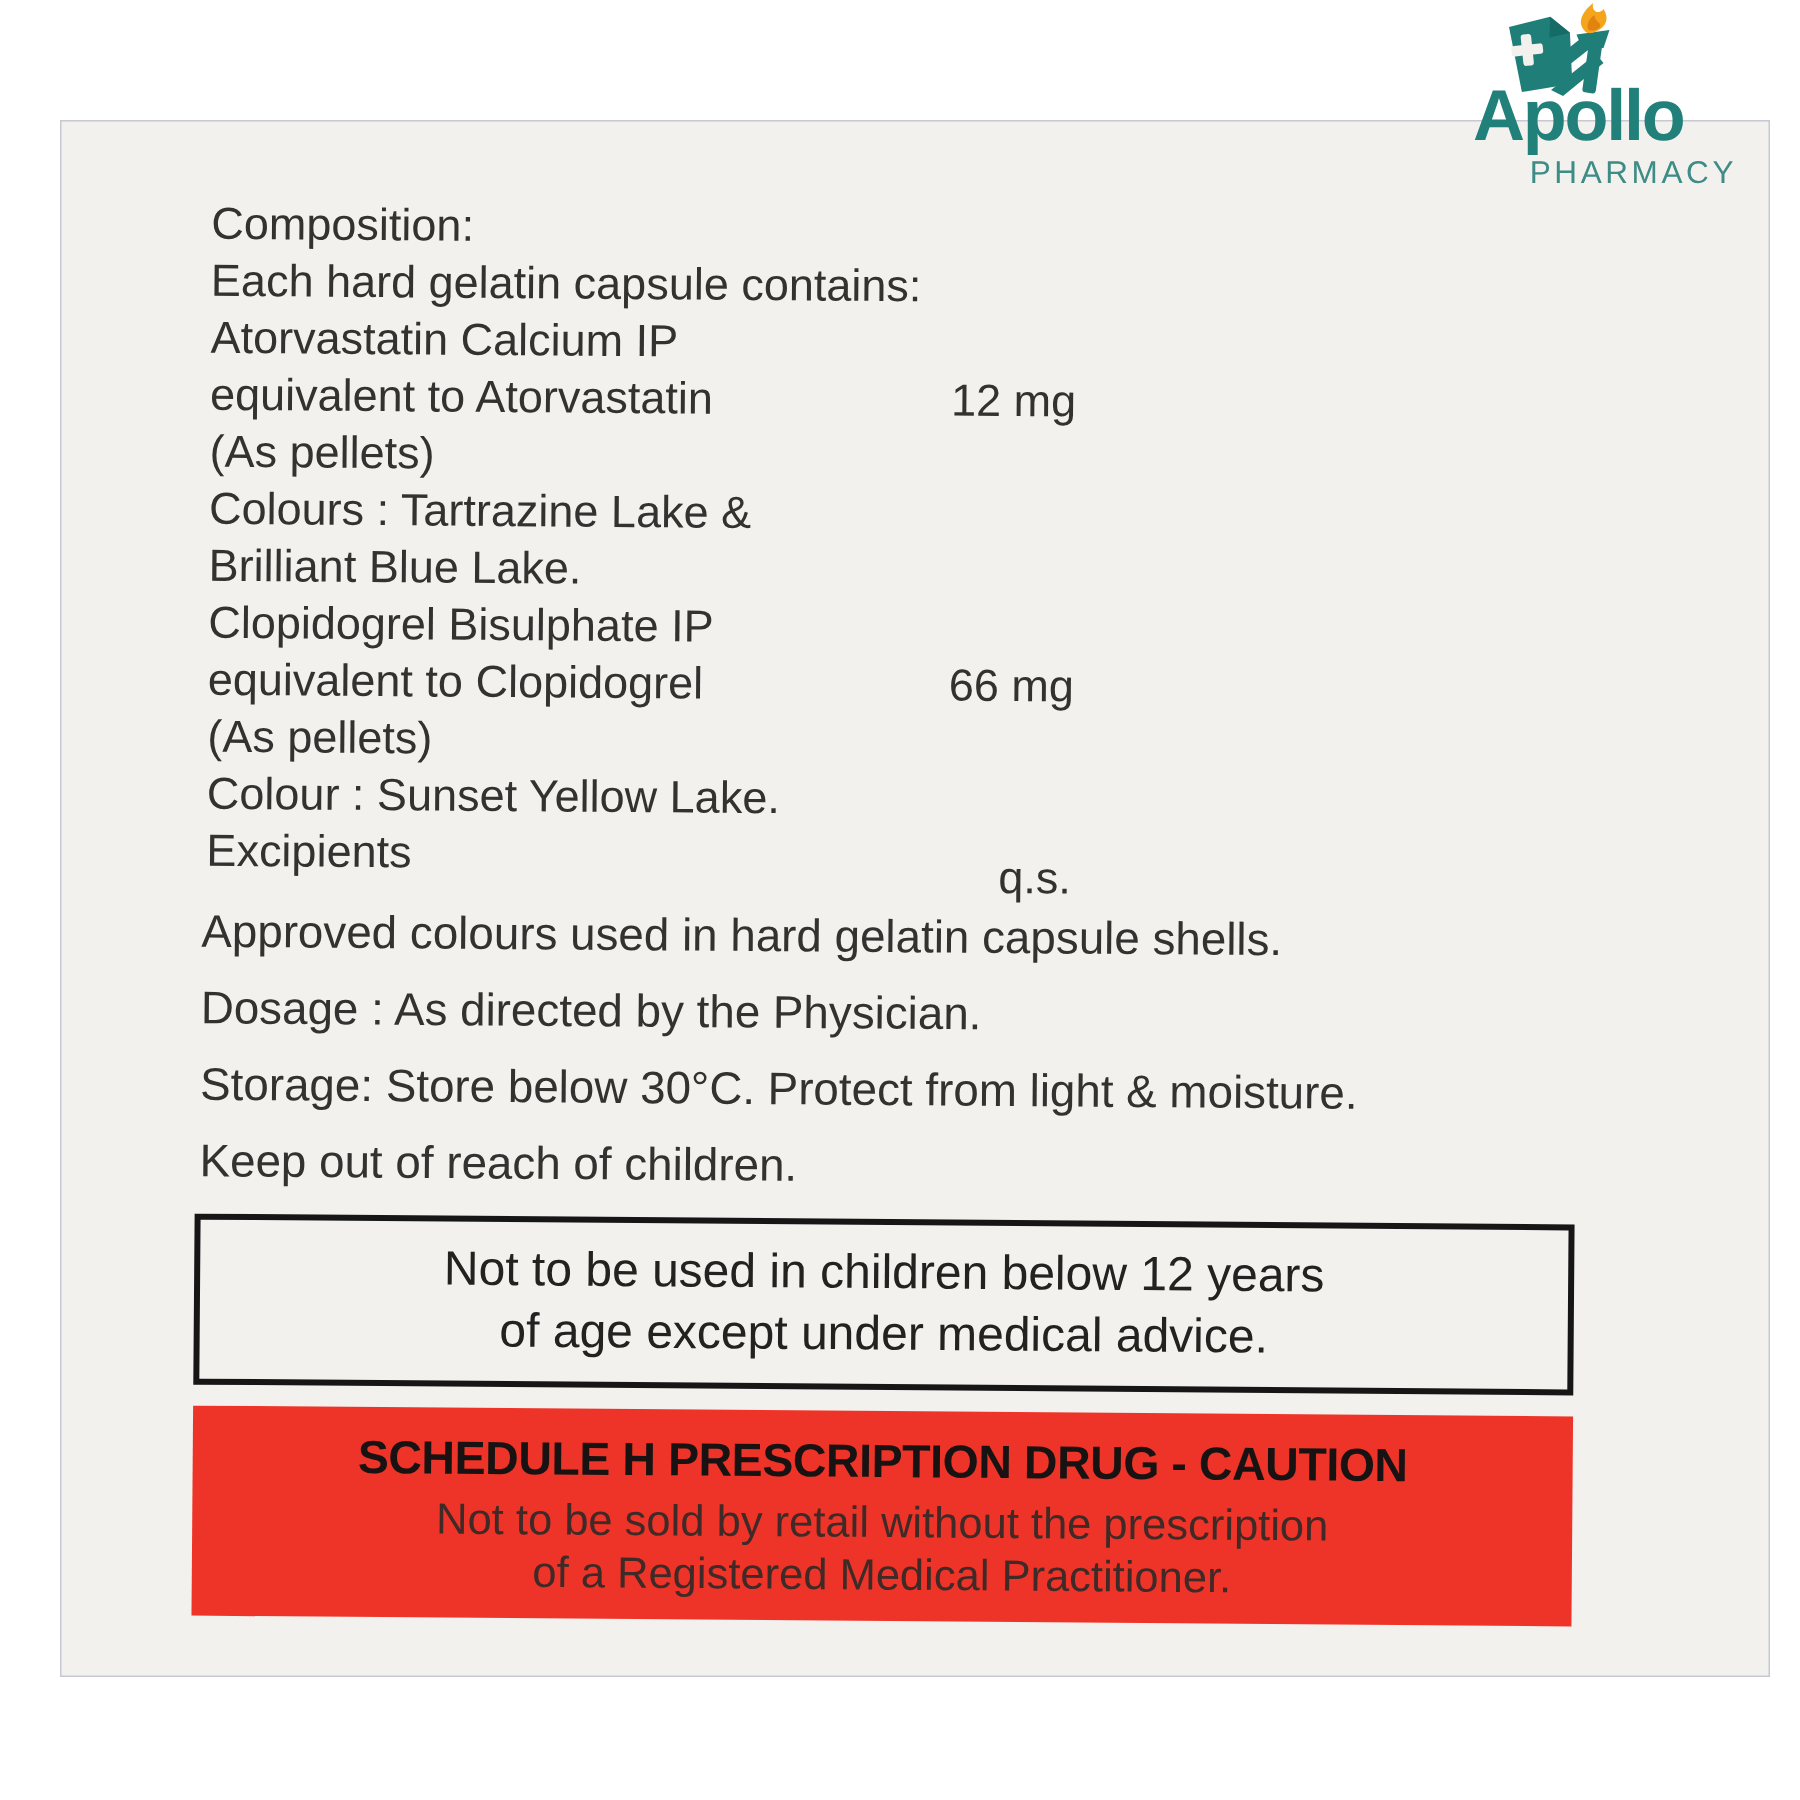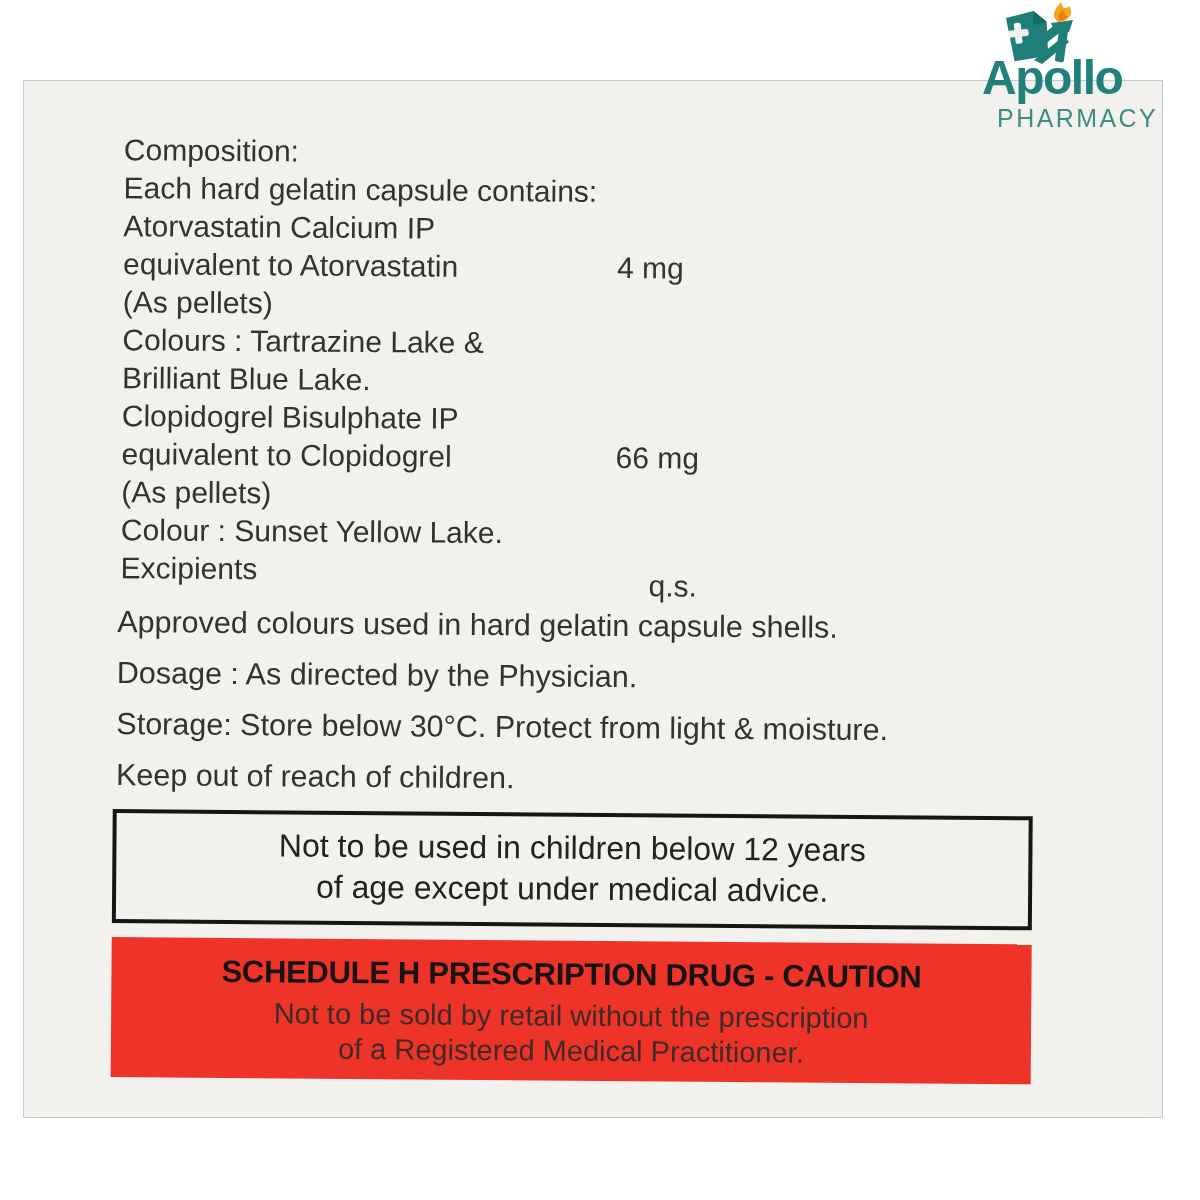--- a/index.html
+++ b/index.html
@@ -15,21 +15,21 @@
   :root {
     --card-bg: #f3f1ee;
     --ink: #343230;
     --teal: #21807a;
     --teal-sub: #3d8c86;
     --caution-bg: #ee3428;
     --flame: #f5a51d;
   }
   .card {
     position: absolute;
-    left: 23px; top: 80px;
+    left: 40px; top: 80px;
     width: 1140px; height: 1038px;
     background: var(--card-bg);
     border: 1px solid #c7c8d2;
     box-sizing: border-box;
     z-index: 1;
   }
   .print {
     position: absolute;
     left: 0; top: 0; right: 0; bottom: 0;
     transform: rotate(0.45deg);
@@ -114,21 +114,21 @@
   }
   .brand {
     font-size: 48px;
     font-weight: bold;
     letter-spacing: -1.5px;
     line-height: 52px;
     margin-top: -12px;
     color: var(--teal);
   }
   .sub {
-    font-size: 25px;
+    font-size: 21px;
     letter-spacing: 2.4px;
     text-align: right;
     margin-top: 0px;
     color: var(--teal-sub);
   }
 </style>
 </head>
 <body>
 
 <div class="logo">
@@ -154,21 +154,21 @@
   <div class="sub">PHARMACY</div>
 </div>
 
 <div class="card">
   <div class="print">
 
     <div class="comp" id="comp-rows">
         <div class="row"><span class="t">Composition:</span></div>
         <div class="row"><span class="t">Each hard gelatin capsule contains:</span></div>
         <div class="row"><span class="t">Atorvastatin Calcium IP</span></div>
-        <div class="row"><span class="t">equivalent to Atorvastatin</span><span class="v">4 mg</span></div>
+        <div class="row"><span class="t">equivalent to Atorvastatin</span><span class="v">12 mg</span></div>
         <div class="row"><span class="t">(As pellets)</span></div>
         <div class="row"><span class="t">Colours : Tartrazine Lake &amp;</span></div>
         <div class="row"><span class="t">Brilliant Blue Lake.</span></div>
         <div class="row"><span class="t">Clopidogrel Bisulphate IP</span></div>
         <div class="row"><span class="t">equivalent to Clopidogrel</span><span class="v">66 mg</span></div>
         <div class="row"><span class="t">(As pellets)</span></div>
         <div class="row"><span class="t">Colour : Sunset Yellow Lake.</span></div>
         <div class="row"><span class="t">Excipients</span><span class="v">q.s.</span></div>
       </div>
 

